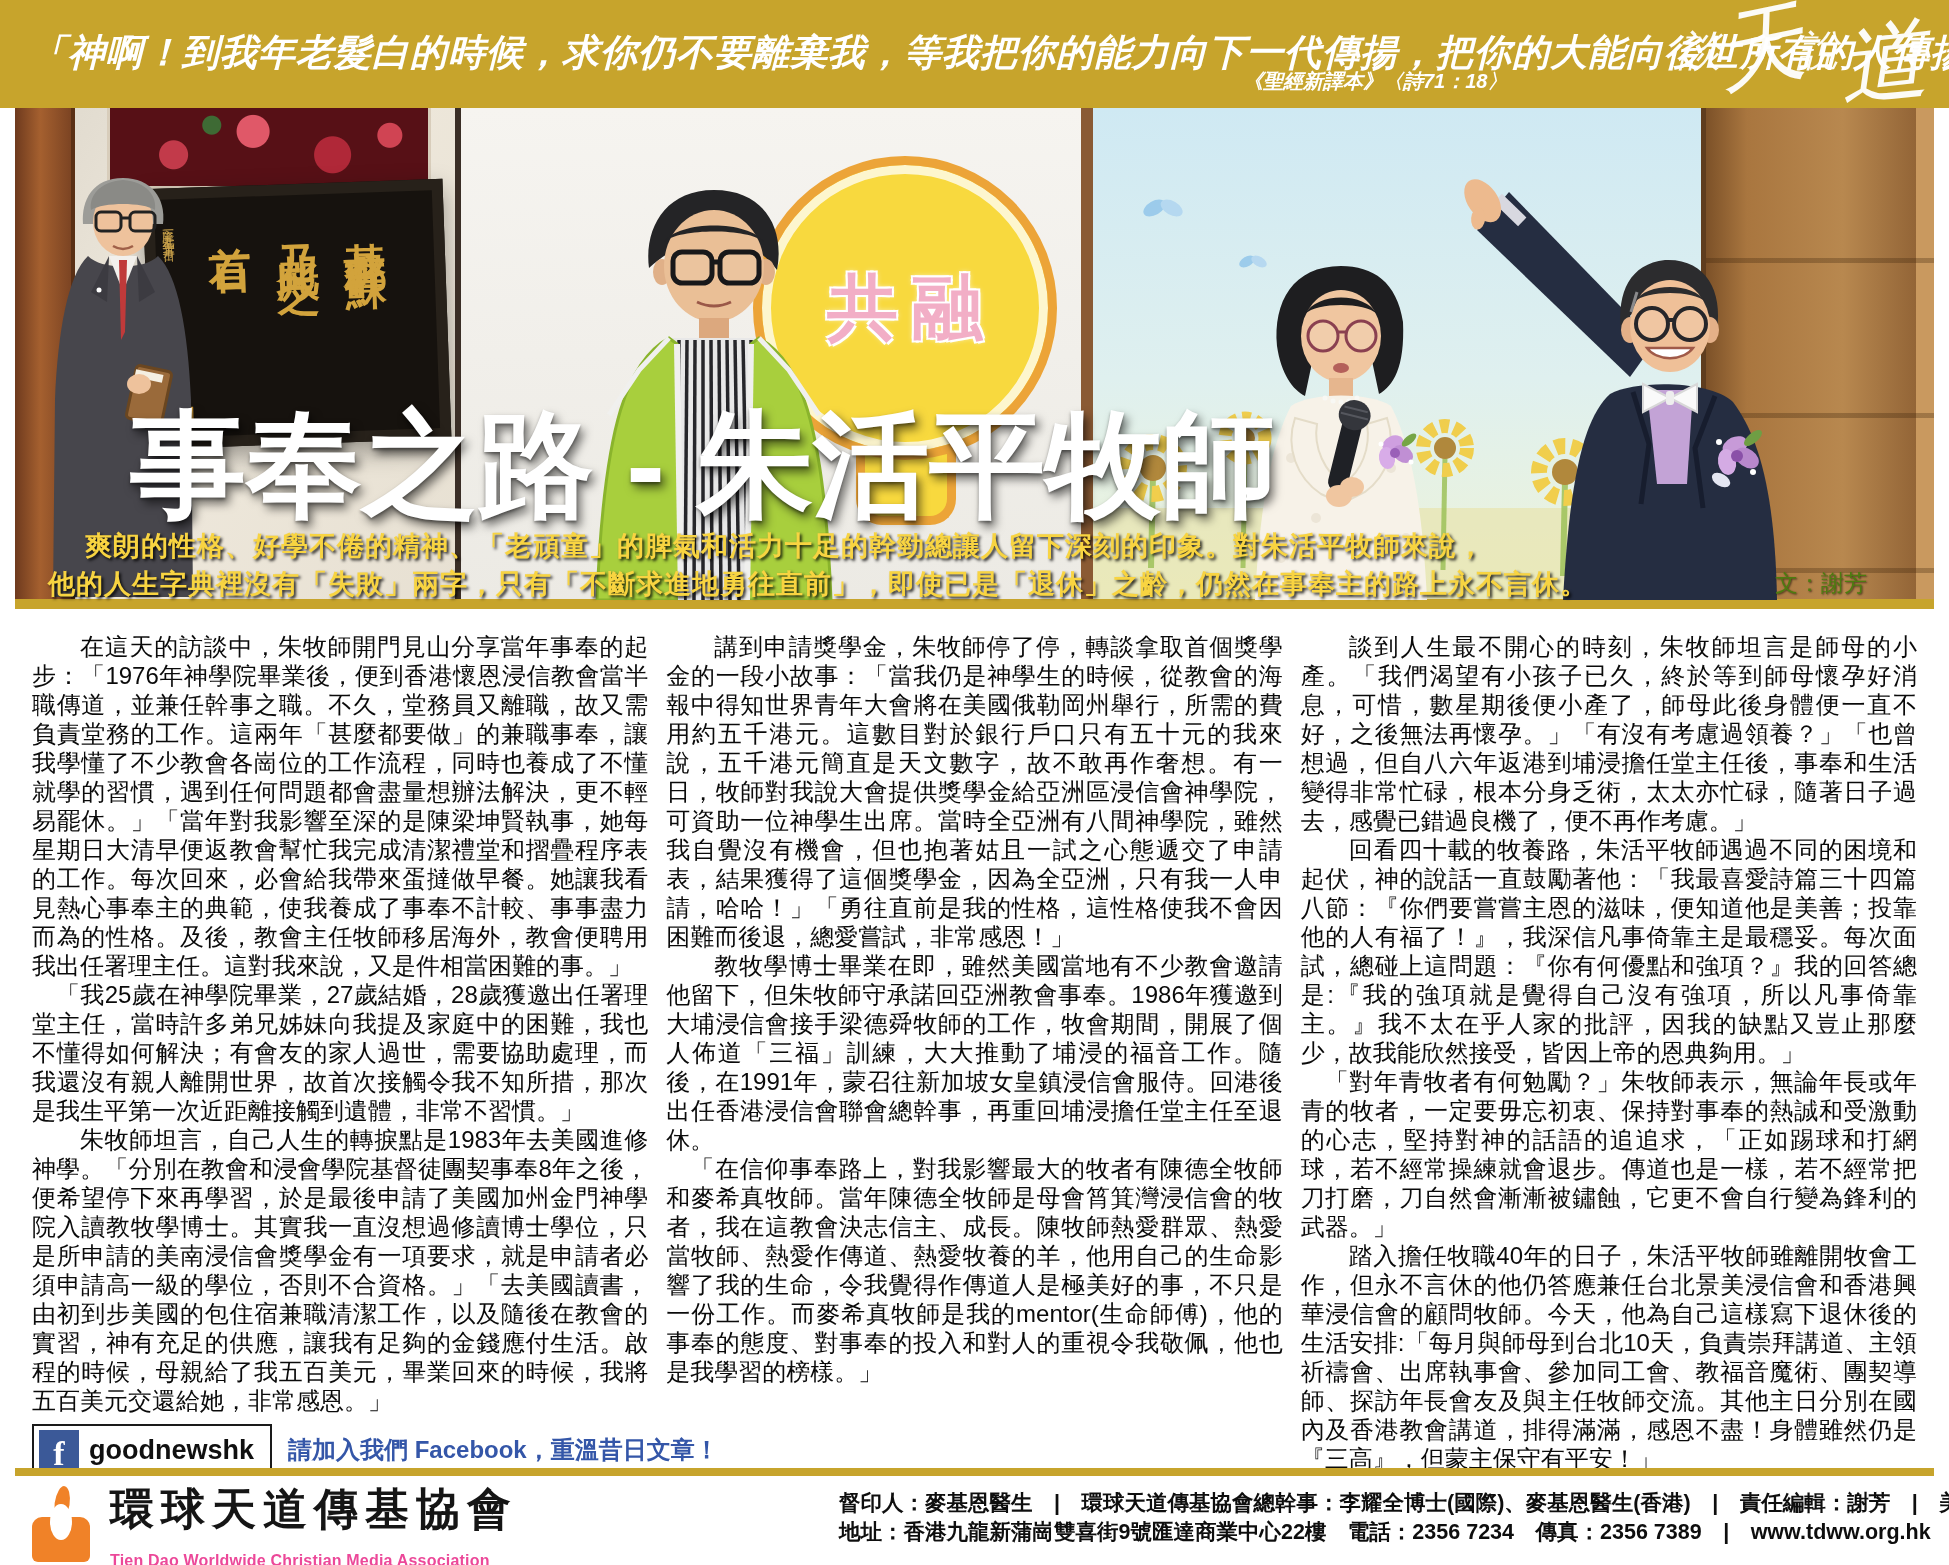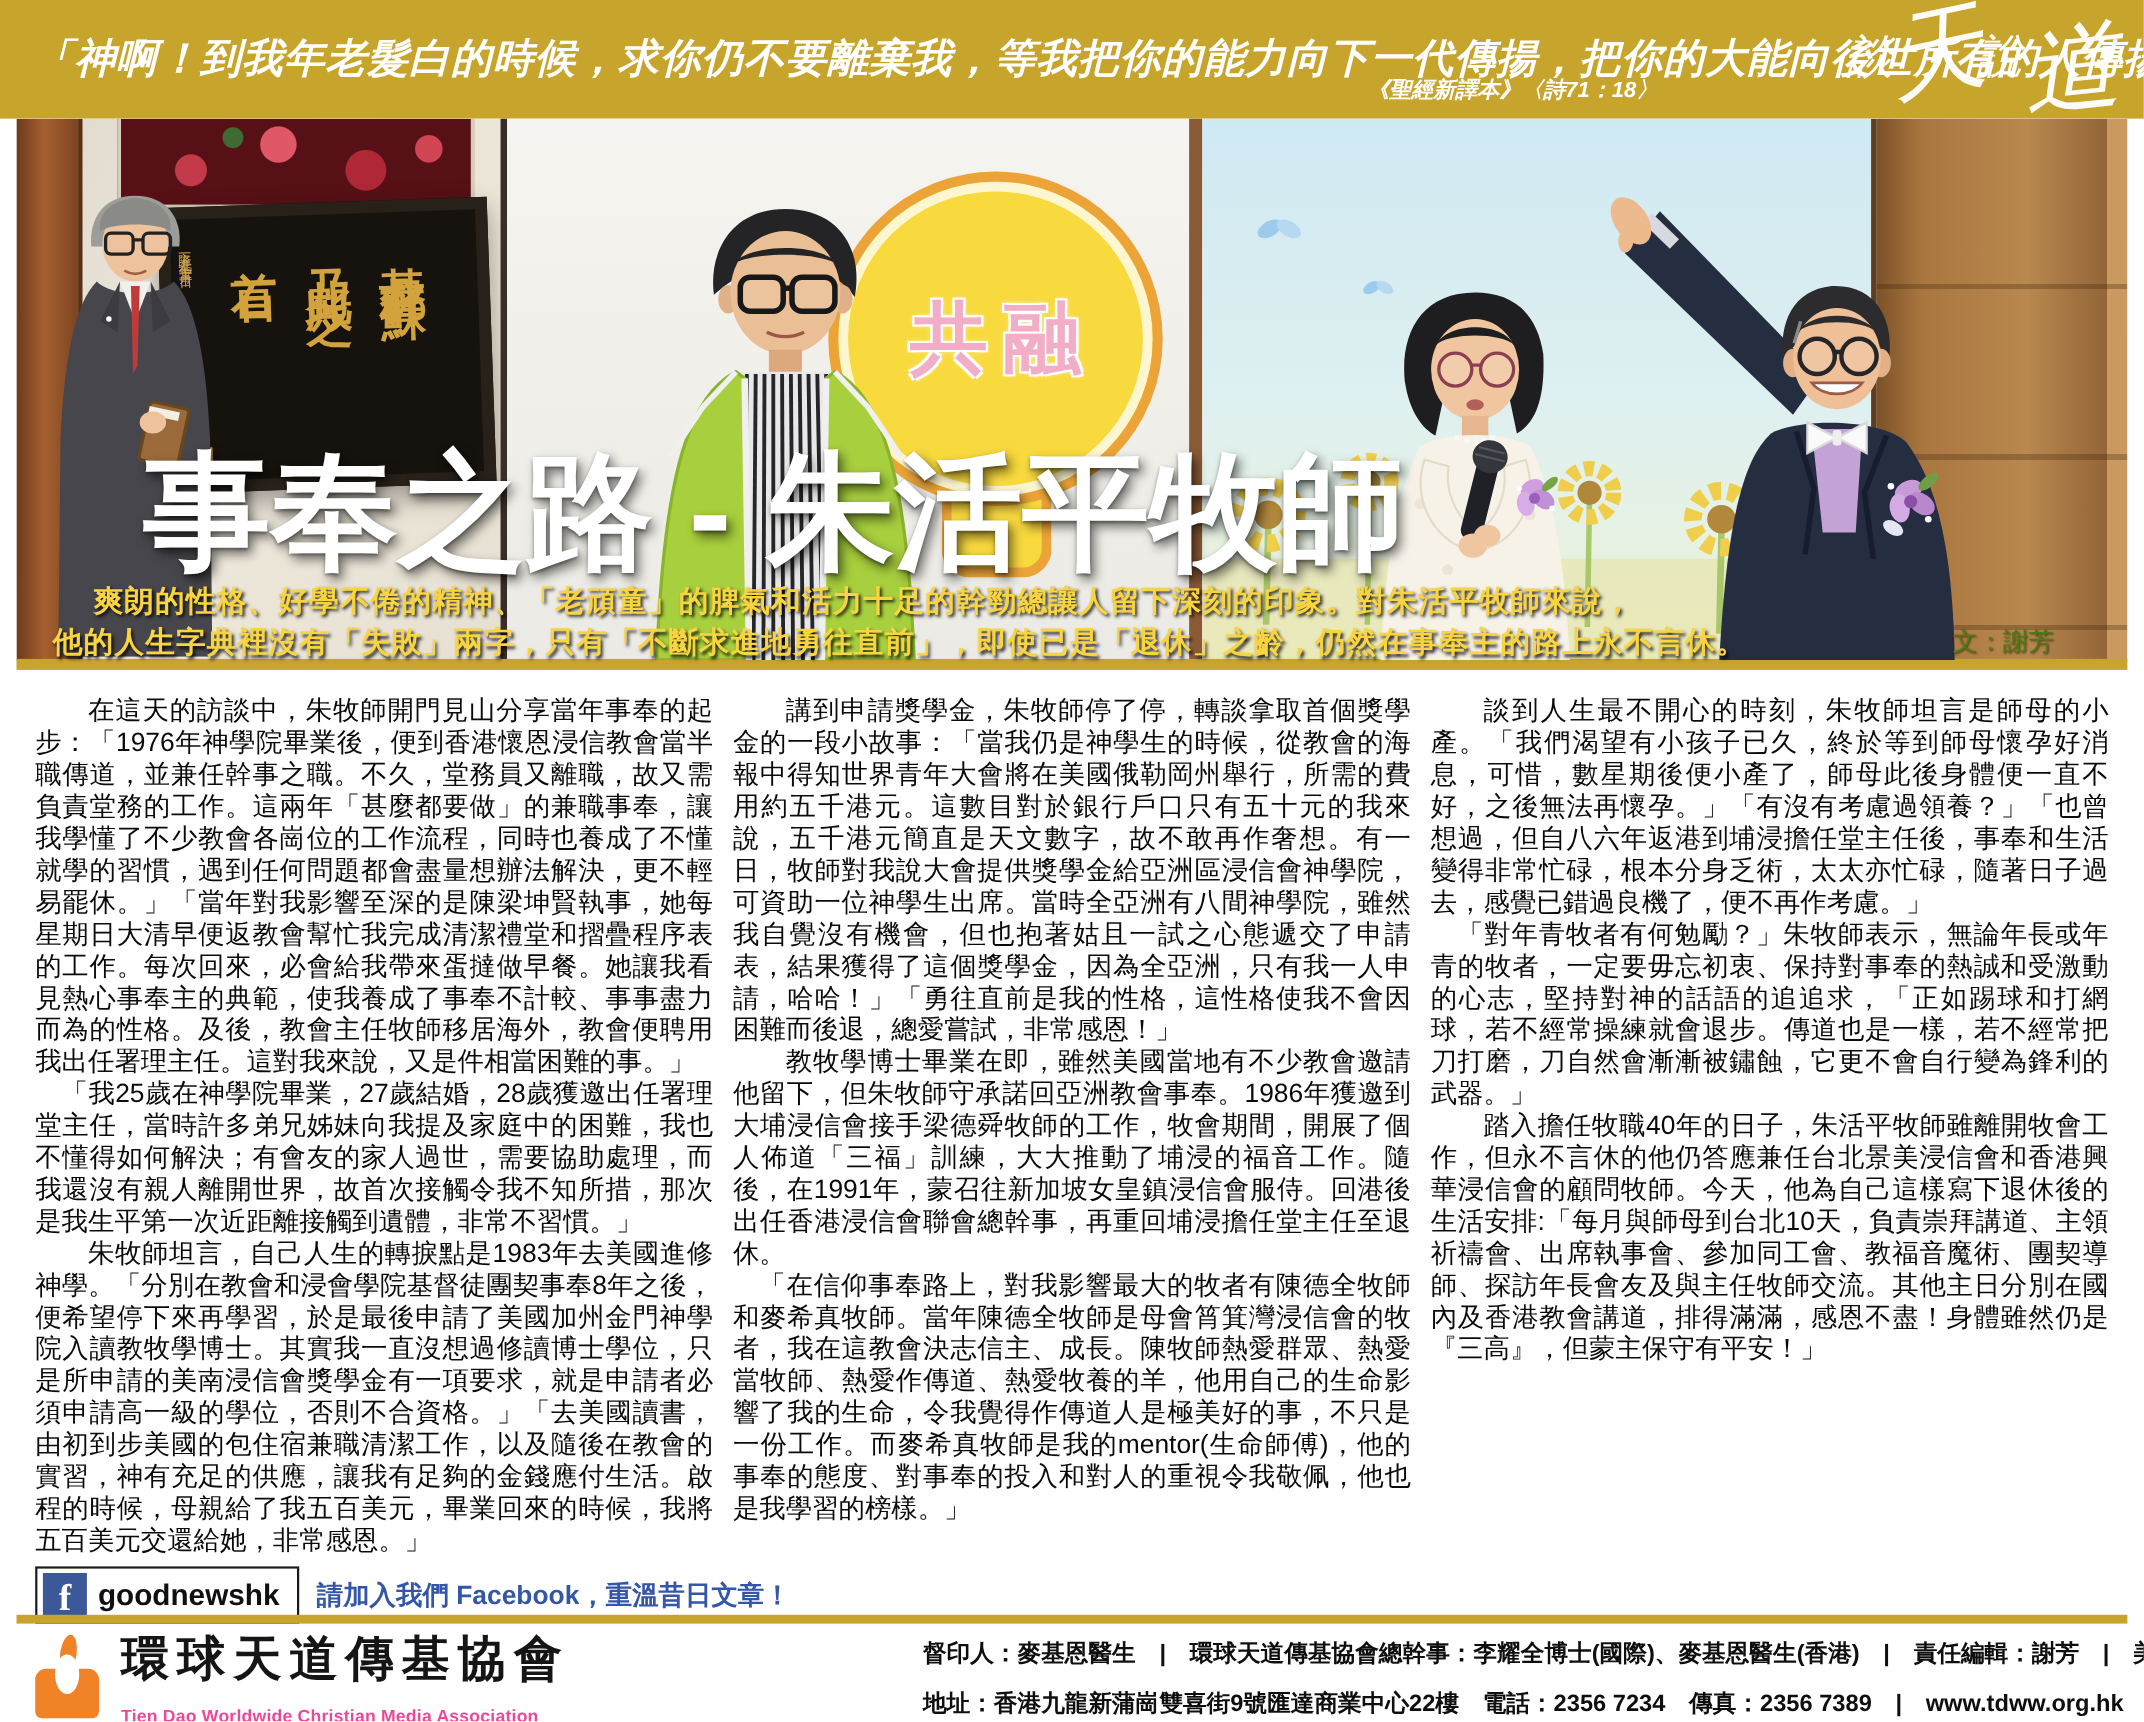--- a/index.html
+++ b/index.html
@@ -113,21 +113,21 @@
   .flame{position:absolute;left:25px;top:0;width:15px;height:30px;background:var(--orange,#f08228);
          border-radius:50% 50% 50% 50%/60% 60% 40% 40%;transform:rotate(8deg);}
   .blob{position:absolute;left:2px;bottom:0;width:58px;height:45px;background:var(--orange,#f08228);
         border-radius:10px 10px 6px 6px;}
   .blob::before{content:"";position:absolute;left:50%;top:-13px;transform:translateX(-50%);
                 width:22px;height:36px;background:#fff;border-radius:50%;}
   .org-zh{font-size:44px;font-weight:bold;color:#151515;letter-spacing:7px;line-height:1.05;}
   .org-en{font-size:16px;font-weight:bold;color:#ec4899;margin-top:20px;letter-spacing:.2px;}
   .credits{margin-top:2px;font-weight:bold;color:#0e0e0e;font-size:21.5px;width:1090px;
            white-space:nowrap;}
-  .cl2{margin-top:16px;}
+  .cl2{margin-top:0;}
 </style>
 </head>
 <body>
 
 <div class="page">
 
   <header class="banner">
     <div class="banner-quote">「神啊！到我年老髮白的時候，求你仍不要離棄我，等我把你的能力向下一代傳揚，把你的大能向後世所有的人傳揚。」</div>
     <div class="banner-citation">《聖經新譯本》〈詩71：18〉</div>
     <div class="masthead">
@@ -342,20 +342,21 @@
       <p class="ind1">「我25歲在神學院畢業，27歲結婚，28歲獲邀出任署理堂主任，當時許多弟兄姊妹向我提及家庭中的困難，我也不懂得如何解決；有會友的家人過世，需要協助處理，而我還沒有親人離開世界，故首次接觸令我不知所措，那次是我生平第一次近距離接觸到遺體，非常不習慣。」</p>
       <p class="ind2">朱牧師坦言，自己人生的轉捩點是1983年去美國進修神學。「分別在教會和浸會學院基督徒團契事奉8年之後，便希望停下來再學習，於是最後申請了美國加州金門神學院入讀教牧學博士。其實我一直沒想過修讀博士學位，只是所申請的美南浸信會獎學金有一項要求，就是申請者必須申請高一級的學位，否則不合資格。」「去美國讀書，由初到步美國的包住宿兼職清潔工作，以及隨後在教會的實習，神有充足的供應，讓我有足夠的金錢應付生活。啟程的時候，母親給了我五百美元，畢業回來的時候，我將五百美元交還給她，非常感恩。」</p>
     </div>
     <div class="col">
       <p class="ind2">講到申請獎學金，朱牧師停了停，轉談拿取首個獎學金的一段小故事：「當我仍是神學生的時候，從教會的海報中得知世界青年大會將在美國俄勒岡州舉行，所需的費用約五千港元。這數目對於銀行戶口只有五十元的我來說，五千港元簡直是天文數字，故不敢再作奢想。有一日，牧師對我說大會提供獎學金給亞洲區浸信會神學院，可資助一位神學生出席。當時全亞洲有八間神學院，雖然我自覺沒有機會，但也抱著姑且一試之心態遞交了申請表，結果獲得了這個獎學金，因為全亞洲，只有我一人申請，哈哈！」「勇往直前是我的性格，這性格使我不會因困難而後退，總愛嘗試，非常感恩！」</p>
       <p class="ind2">教牧學博士畢業在即，雖然美國當地有不少教會邀請他留下，但朱牧師守承諾回亞洲教會事奉。1986年獲邀到大埔浸信會接手梁德舜牧師的工作，牧會期間，開展了個人佈道「三福」訓練，大大推動了埔浸的福音工作。隨後，在1991年，蒙召往新加坡女皇鎮浸信會服侍。回港後出任香港浸信會聯會總幹事，再重回埔浸擔任堂主任至退休。</p>
       <p class="ind1">「在信仰事奉路上，對我影響最大的牧者有陳德全牧師和麥希真牧師。當年陳德全牧師是母會筲箕灣浸信會的牧者，我在這教會決志信主、成長。陳牧師熱愛群眾、熱愛當牧師、熱愛作傳道、熱愛牧養的羊，他用自己的生命影響了我的生命，令我覺得作傳道人是極美好的事，不只是一份工作。而麥希真牧師是我的mentor(生命師傅)，他的事奉的態度、對事奉的投入和對人的重視令我敬佩，他也是我學習的榜樣。」</p>
     </div>
     <div class="col">
       <p class="ind2">談到人生最不開心的時刻，朱牧師坦言是師母的小產。「我們渴望有小孩子已久，終於等到師母懷孕好消息，可惜，數星期後便小產了，師母此後身體便一直不好，之後無法再懷孕。」「有沒有考慮過領養？」「也曾想過，但自八六年返港到埔浸擔任堂主任後，事奉和生活變得非常忙碌，根本分身乏術，太太亦忙碌，隨著日子過去，感覺已錯過良機了，便不再作考慮。」</p>
+      <p class="ind2">回看四十載的牧養路，朱活平牧師遇過不同的困境和起伏，神的說話一直鼓勵著他：「我最喜愛詩篇三十四篇八節：『你們要嘗嘗主恩的滋味，便知道他是美善；投靠他的人有福了！』，我深信凡事倚靠主是最穩妥。每次面試，總碰上這問題：『你有何優點和強項？』我的回答總是:『我的強項就是覺得自己沒有強項，所以凡事倚靠主。』我不太在乎人家的批評，因我的缺點又豈止那麼少，故我能欣然接受，皆因上帝的恩典夠用。」</p>
       <p class="ind1">「對年青牧者有何勉勵？」朱牧師表示，無論年長或年青的牧者，一定要毋忘初衷、保持對事奉的熱誠和受激動的心志，堅持對神的話語的追追求，「正如踢球和打網球，若不經常操練就會退步。傳道也是一樣，若不經常把刀打磨，刀自然會漸漸被鏽蝕，它更不會自行變為鋒利的武器。」</p>
       <p class="ind2">踏入擔任牧職40年的日子，朱活平牧師雖離開牧會工作，但永不言休的他仍答應兼任台北景美浸信會和香港興華浸信會的顧問牧師。今天，他為自己這樣寫下退休後的生活安排:「每月與師母到台北10天，負責崇拜講道、主領祈禱會、出席執事會、參加同工會、教福音魔術、團契導師、探訪年長會友及與主任牧師交流。其他主日分別在國內及香港教會講道，排得滿滿，感恩不盡！身體雖然仍是『三高』，但蒙主保守有平安！」</p>
     </div>
   </main>
 
   <div class="fb">
     <span class="fb-box">
       <span class="fb-f">
           <span>f</span>
         </span>

